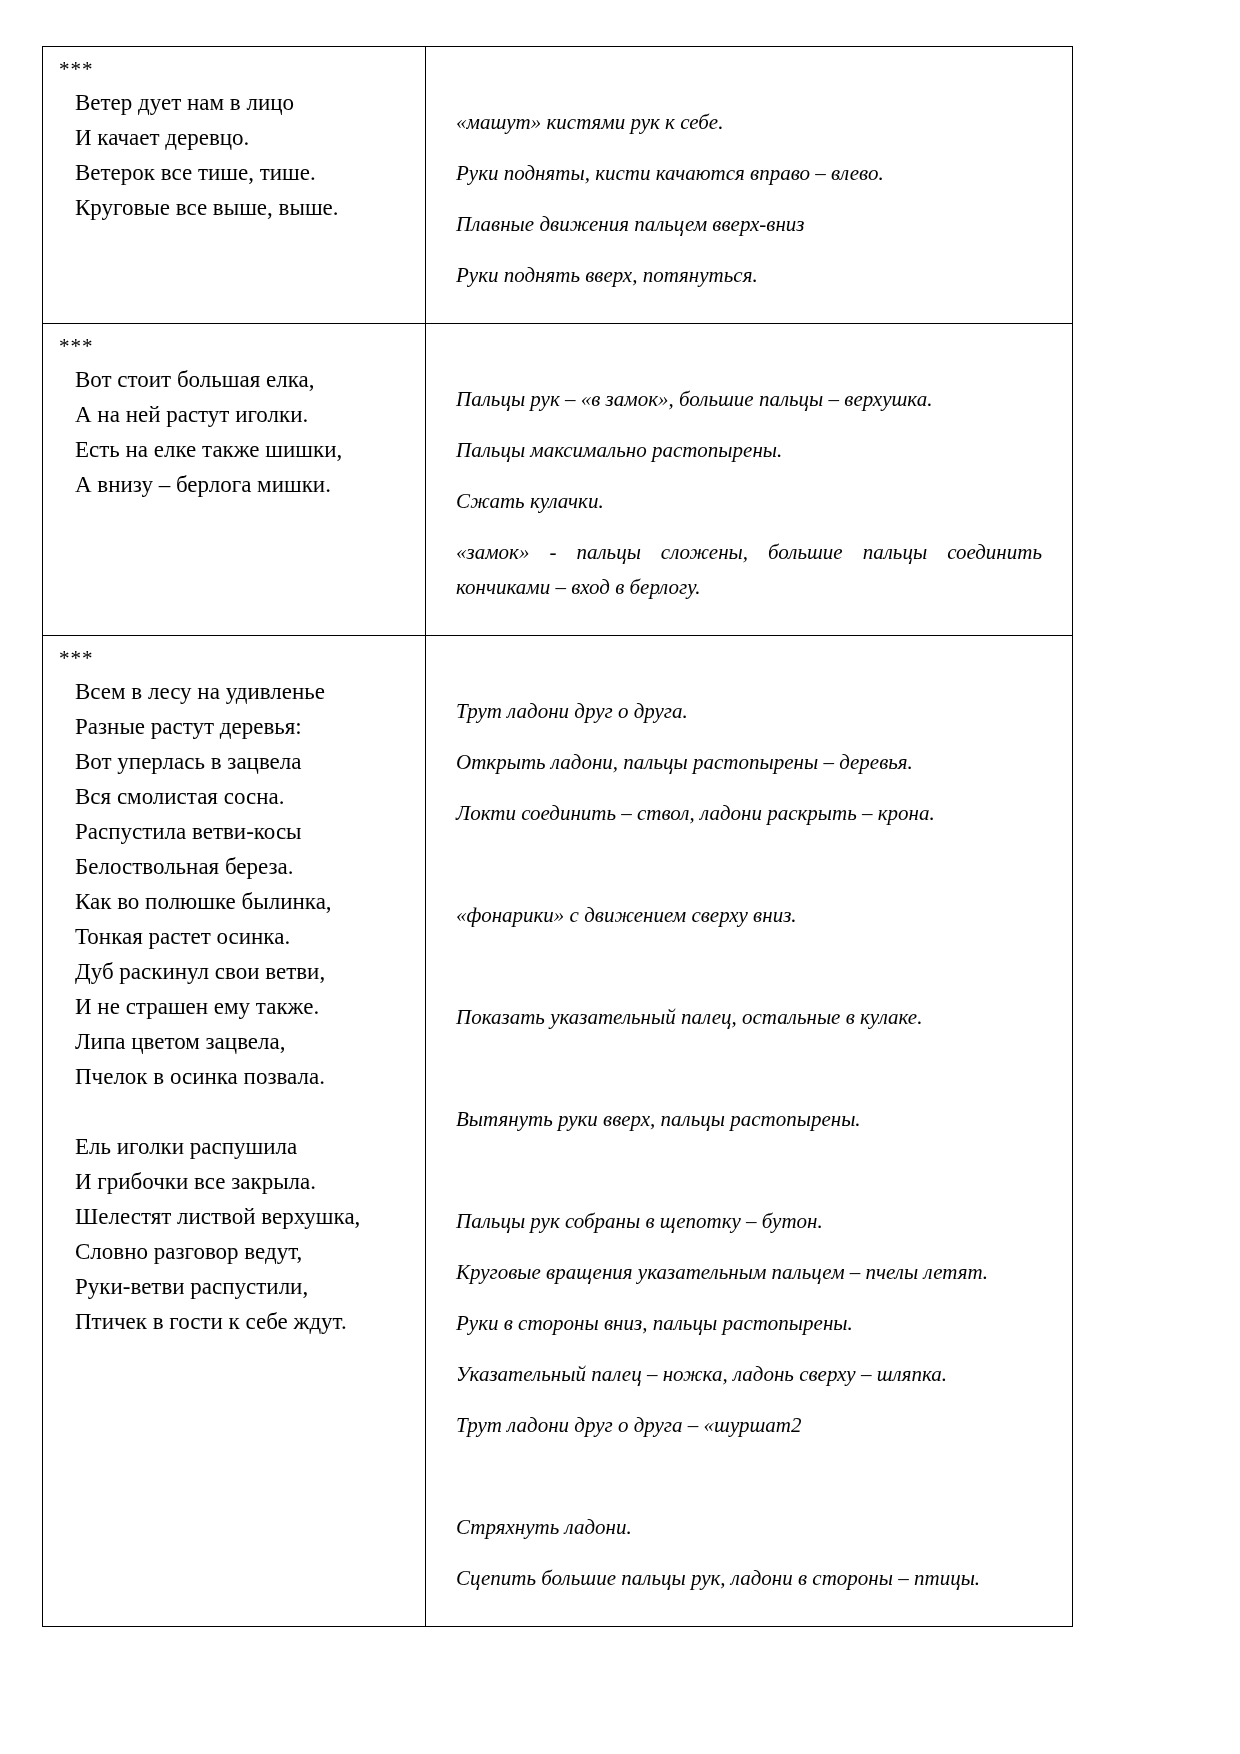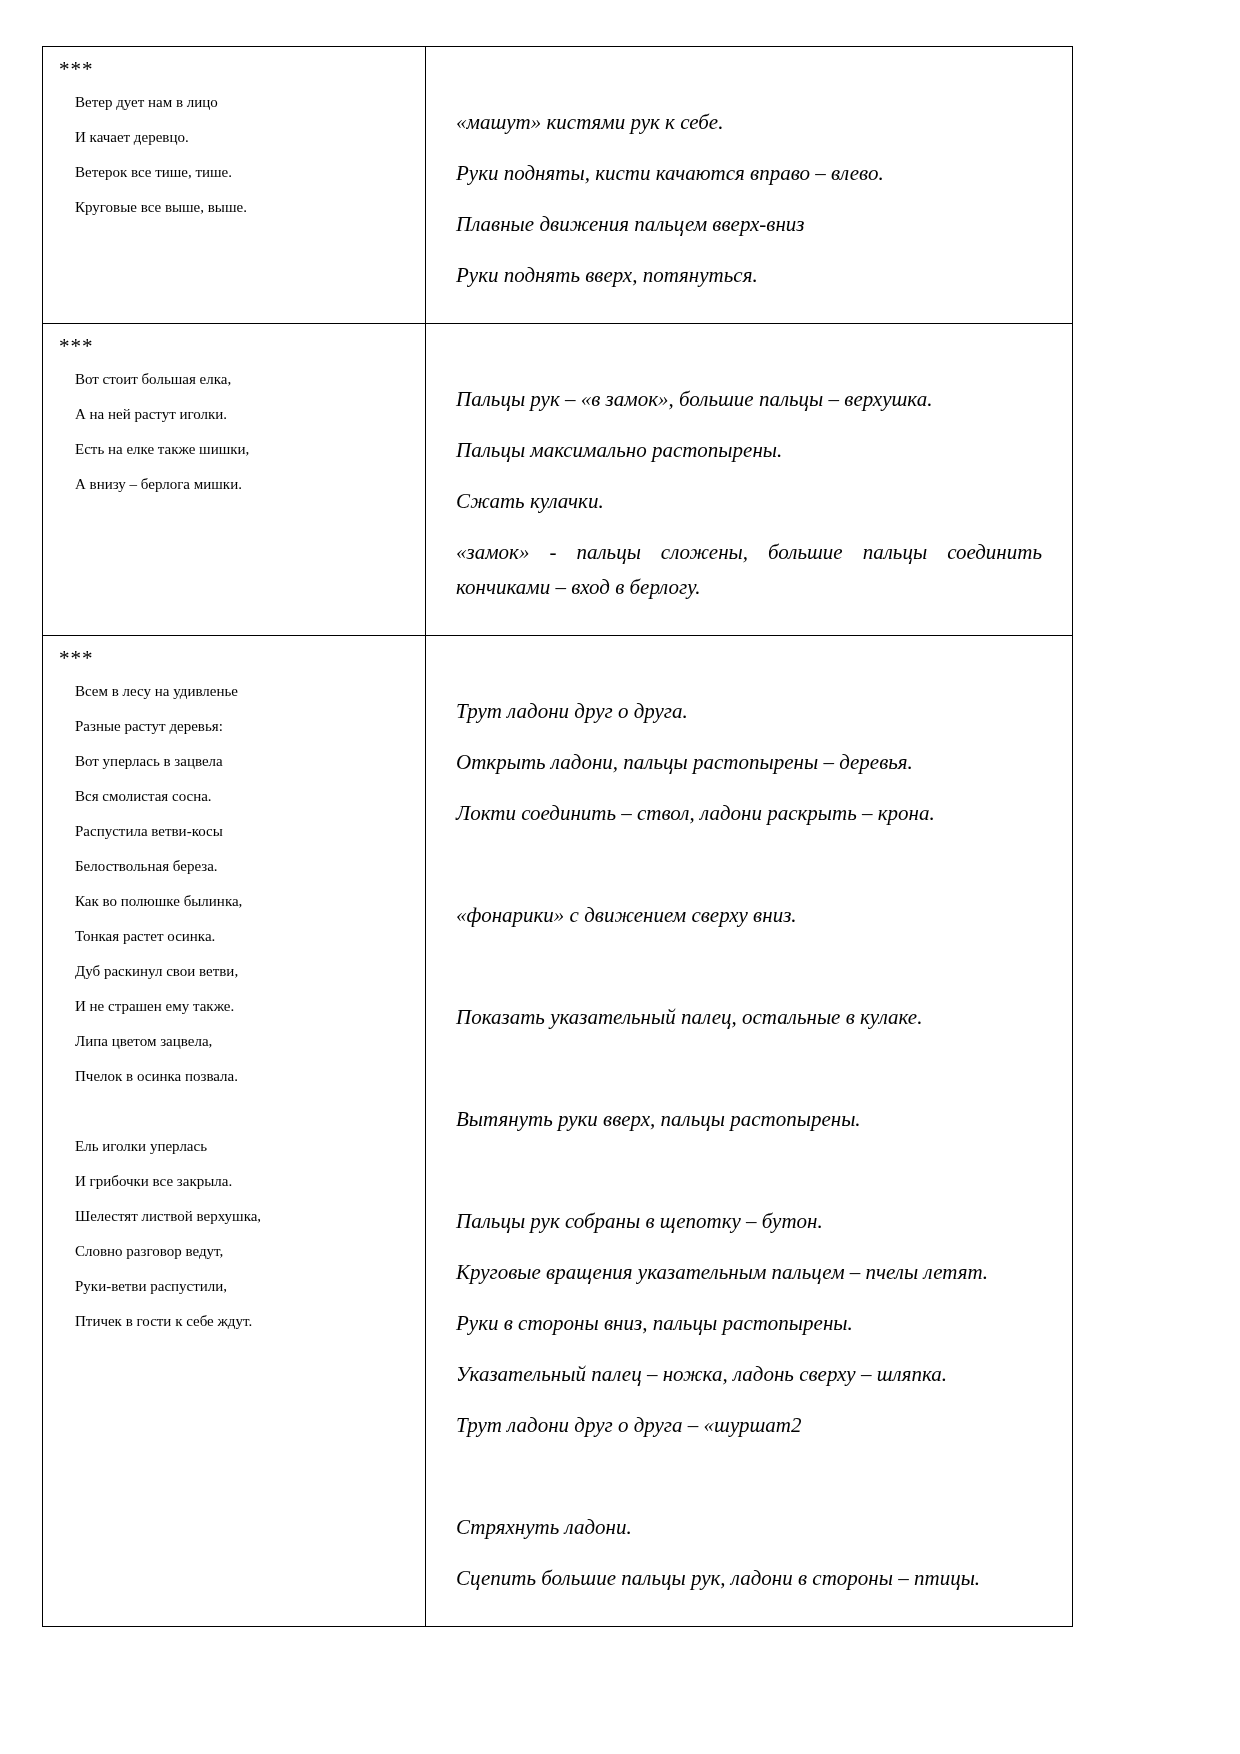--- a/index.html
+++ b/index.html
@@ -49,21 +49,21 @@
   
   .stars {
     font-family: "Liberation Serif", "DejaVu Serif", serif;
     font-size: 21px;
     line-height: 1.15;
     letter-spacing: 1px;
     margin: 0 0 4px 0;
     white-space: pre;
   }
   .poem-line {
-    font-size: 15px;
+    font-size: 23px;
     line-height: 35px;
     white-space: pre;
     margin: 0;
     padding-left: 16px;
   }
   .poem-line.blank {
     height: 35px;
   }
 
   
@@ -154,21 +154,21 @@
             <div class="poem-line">Вся смолистая сосна.</div>
             <div class="poem-line">Распустила ветви-косы</div>
             <div class="poem-line">Белоствольная береза.</div>
             <div class="poem-line">Как во полюшке былинка,</div>
             <div class="poem-line">Тонкая растет осинка.</div>
             <div class="poem-line">Дуб раскинул свои ветви,</div>
             <div class="poem-line">И не страшен ему также.</div>
             <div class="poem-line">Липа цветом зацвела,</div>
             <div class="poem-line">Пчелок в осинка позвала.</div>
             <div class="poem-line blank"></div>
-            <div class="poem-line">Ель иголки уперлась</div>
+            <div class="poem-line">Ель иголки распушила</div>
             <div class="poem-line">И грибочки все закрыла.</div>
             <div class="poem-line">Шелестят листвой верхушка,</div>
             <div class="poem-line">Словно разговор ведут,</div>
             <div class="poem-line">Руки-ветви распустили,</div>
             <div class="poem-line">Птичек в гости к себе ждут.</div>
           </div>
         </td>
         <td>
           <div class="cell-inner-right">
             <div class="instr-line">Трут ладони друг о друга.</div>

